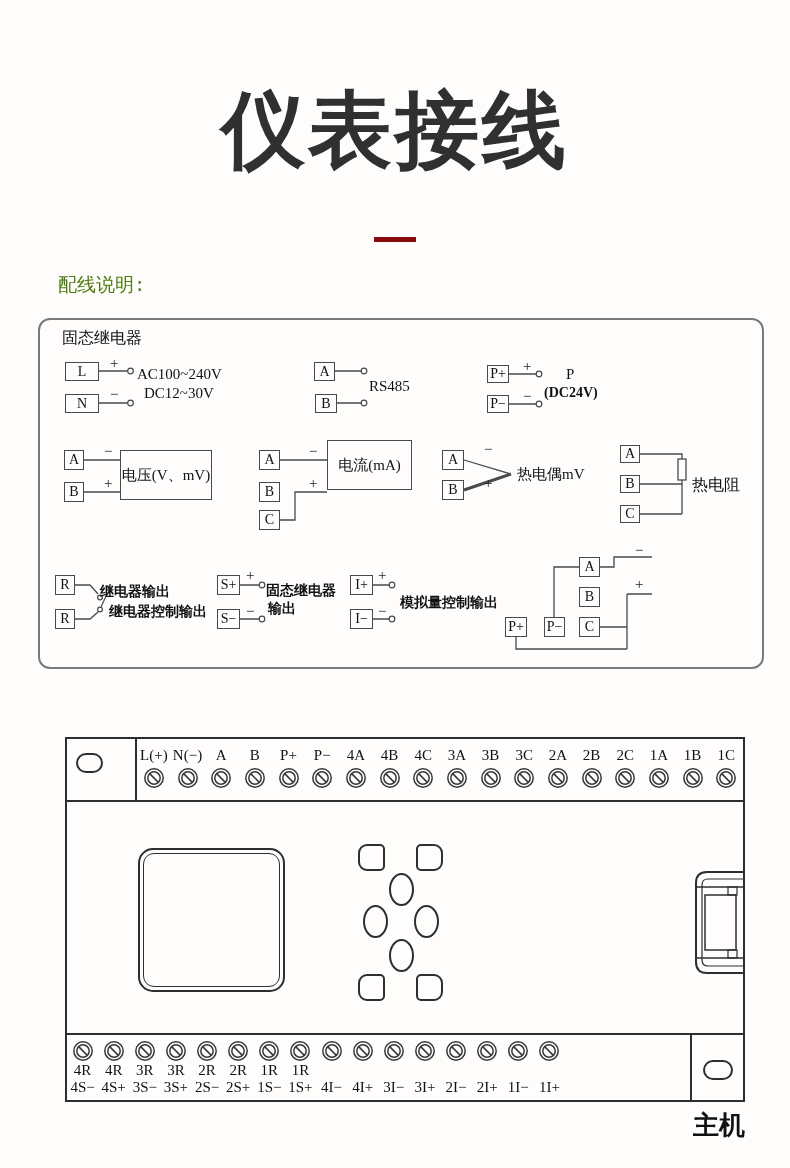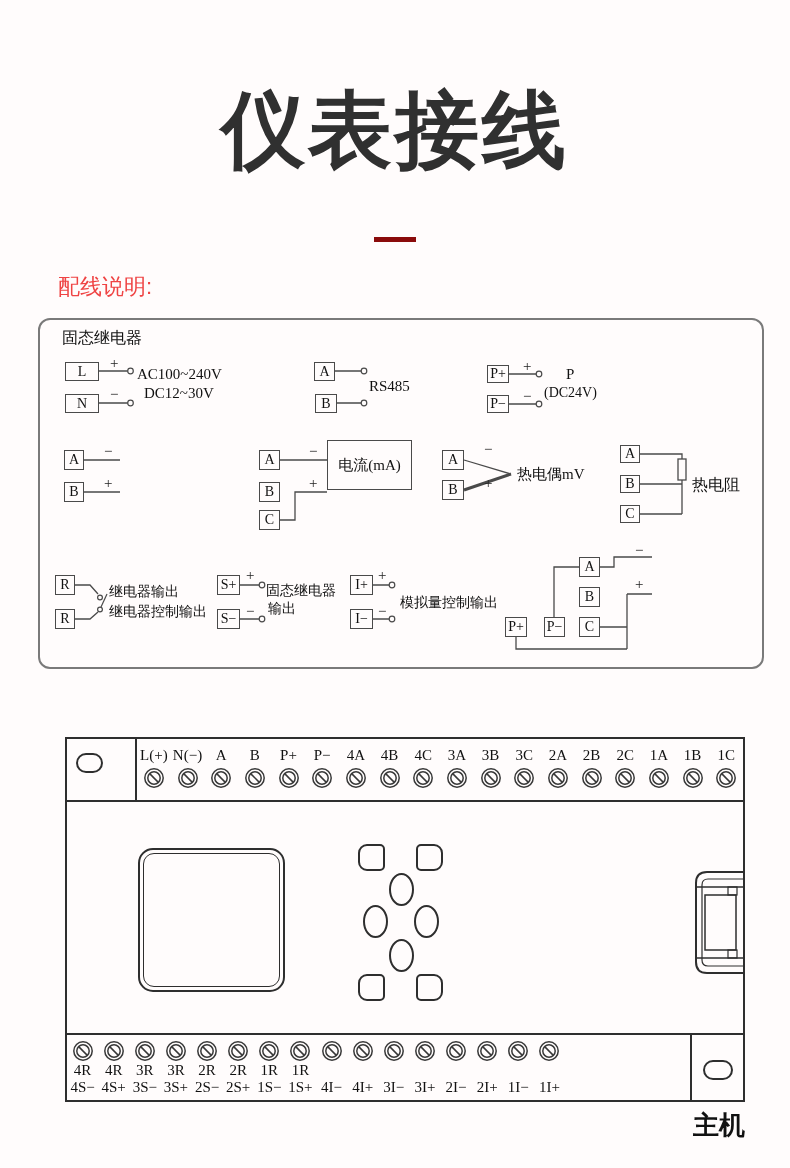--- a/index.html
+++ b/index.html
@@ -1,40 +1,40 @@
 <!DOCTYPE html>
 <html><head>
 <meta charset="utf-8">
 <style>
   html,body { margin:0; padding:0; background:#fffcfc; }
   .page { position:relative; width:790px; height:1168px; background:#fffcfc;
           font-family:"Liberation Sans",sans-serif; color:#1c1c1c; overflow:hidden; }
   .title { position:absolute; left:0; top:74px; width:100%; text-align:center;
            font-size:84px; font-weight:900; color:#303030; letter-spacing:3px; }
   .dash { position:absolute; left:374px; top:237px; width:42px; height:5px; background:#8a0b0b; }
-  .shead { position:absolute; font-size:22px; color:#ef4444; }
+  .shead { position:absolute; font-size:19px; color:#4d7c0f;font-family:Liberation Mono, monospace; }
   .s1 { left:58px; top:272px; }
   .s2 { left:33px; top:686px; }
 
   
   .panel { position:absolute; left:38px; top:318px; width:722px; height:347px;
            border:2px solid #7a7a7a; border-radius:12px; background:#fffcfc; box-sizing:content-box; }
   .panel svg.wires { position:absolute; left:0; top:0; width:722px; height:347px; }
   .wires path, .wires rect { stroke:#4a4a4a; fill:none; }
   .wires circle { stroke:#4a4a4a; fill:#fffcfc; }
   .ptitle { position:absolute; left:22px; top:8px; font:16px "Liberation Serif",serif; color:#111; }
   .tb { position:absolute; box-sizing:border-box; border:1.3px solid #4a4a4a; background:#fffcfc;
         display:flex; align-items:center; justify-content:center;
         font:14px "Liberation Serif",serif; color:#111; }
   .bigbox { position:absolute; box-sizing:border-box; border:1.3px solid #4a4a4a; background:#fffcfc;
         display:flex; align-items:center; justify-content:center;
         font:15px "Liberation Serif",serif; color:#111; white-space:nowrap; }
   .sgn { position:absolute; font:15px "Liberation Serif",serif; color:#222; }
   .lbl { position:absolute; font:15px "Liberation Serif",serif; color:#111; white-space:nowrap; }
-  .lbl.sm { font-size:14px; }
+  .lbl.sm { font-size:14px;font-weight:bold; }
 
   
   .device { position:absolute; left:65px; top:737px; width:680px; height:365px;
             border:2px solid #2e2e2e; box-sizing:border-box; background:#fffcfc; }
   .tstrip { position:absolute; left:0; top:0; right:0; height:63px;
             border-bottom:2px solid #2e2e2e; box-sizing:border-box; display:flex; }
   .thole { width:70px; flex:none; border-right:2px solid #2e2e2e; box-sizing:border-box; }
   .slot  { border:2px solid #2e2e2e; border-radius:10px; box-sizing:border-box; }
   .slot.t { width:27px; height:20px; margin:14px 0 0 9px; }
   .tterms { flex:1; display:flex; }
@@ -121,20 +121,21 @@
     <span class="tb" style="left:447px;top:75px;width:22px;height:18px">P−</span>
     <span class="sgn" style="left:483px;top:38px">+</span>
     <span class="sgn" style="left:483px;top:68px">−</span>
     <span class="lbl" style="left:526px;top:46px">P</span>
     <span class="lbl sm" style="left:504px;top:65px">(DC24V)</span>
 
     <span class="tb" style="left:24px;top:130px;width:20px;height:20px">A</span>
     <span class="tb" style="left:24px;top:162px;width:20px;height:20px">B</span>
     <span class="sgn" style="left:64px;top:123px">−</span>
     <span class="sgn" style="left:64px;top:155px">+</span>
+    <span class="bigbox" style="left:80px;top:130px;width:92px;height:50px">电压(V、mV)</span>
 
     <span class="tb" style="left:219px;top:130px;width:21px;height:20px">A</span>
     <span class="tb" style="left:219px;top:162px;width:21px;height:20px">B</span>
     <span class="tb" style="left:219px;top:190px;width:21px;height:20px">C</span>
     <span class="sgn" style="left:269px;top:123px">−</span>
     <span class="sgn" style="left:269px;top:155px">+</span>
     <span class="bigbox" style="left:287px;top:120px;width:85px;height:50px">电流(mA)</span>
 
     <span class="tb" style="left:402px;top:130px;width:22px;height:20px">A</span>
     <span class="tb" style="left:402px;top:160px;width:22px;height:20px">B</span>
@@ -142,21 +143,21 @@
     <span class="sgn" style="left:444px;top:155px">+</span>
     <span class="lbl" style="left:477px;top:145px">热电偶mV</span>
 
     <span class="tb" style="left:580px;top:125px;width:20px;height:18px">A</span>
     <span class="tb" style="left:580px;top:155px;width:20px;height:18px">B</span>
     <span class="tb" style="left:580px;top:185px;width:20px;height:18px">C</span>
     <span class="lbl" style="left:652px;top:155px;font-size:16px">热电阻</span>
 
     <span class="tb" style="left:15px;top:255px;width:20px;height:20px">R</span>
     <span class="tb" style="left:15px;top:289px;width:20px;height:20px">R</span>
-    <span class="lbl sm" style="left:69px;top:263px">继电器输出</span>
+    <span class="lbl sm" style="left:60px;top:263px">继电器输出</span>
     <span class="lbl sm" style="left:69px;top:283px">继电器控制输出</span>
 
     <span class="tb" style="left:177px;top:255px;width:23px;height:20px">S+</span>
     <span class="tb" style="left:177px;top:289px;width:23px;height:20px">S−</span>
     <span class="sgn" style="left:206px;top:247px">+</span>
     <span class="sgn" style="left:206px;top:283px">−</span>
     <span class="lbl sm" style="left:226px;top:262px">固态继电器</span>
     <span class="lbl sm" style="left:228px;top:280px">输出</span>
 
     <span class="tb" style="left:310px;top:255px;width:23px;height:20px">I+</span>

